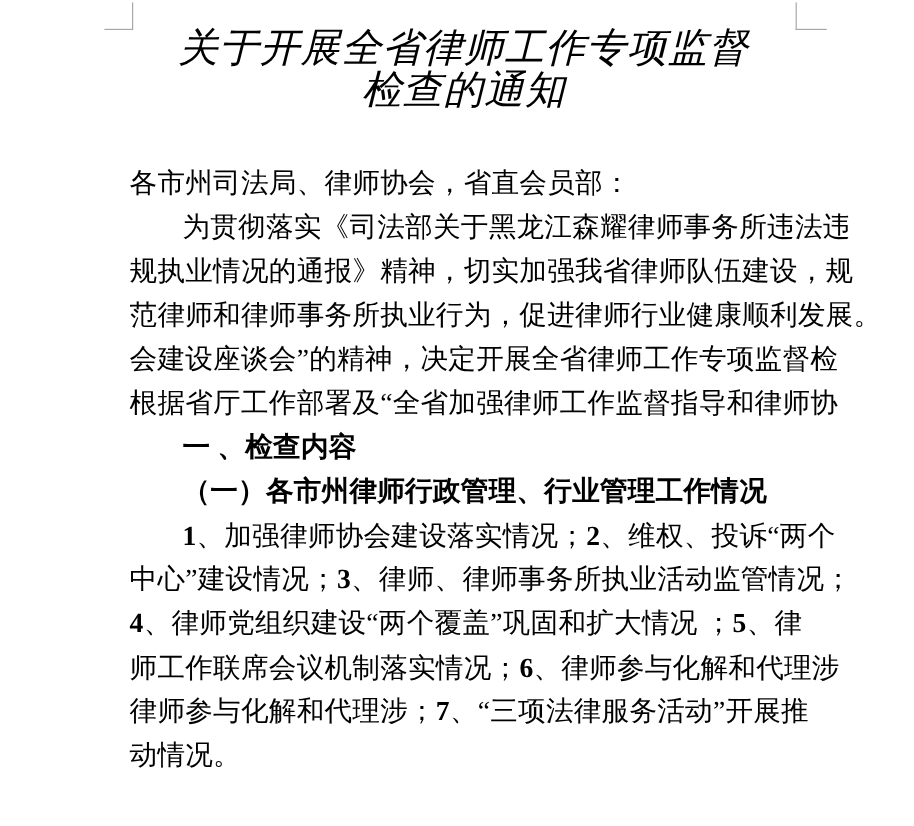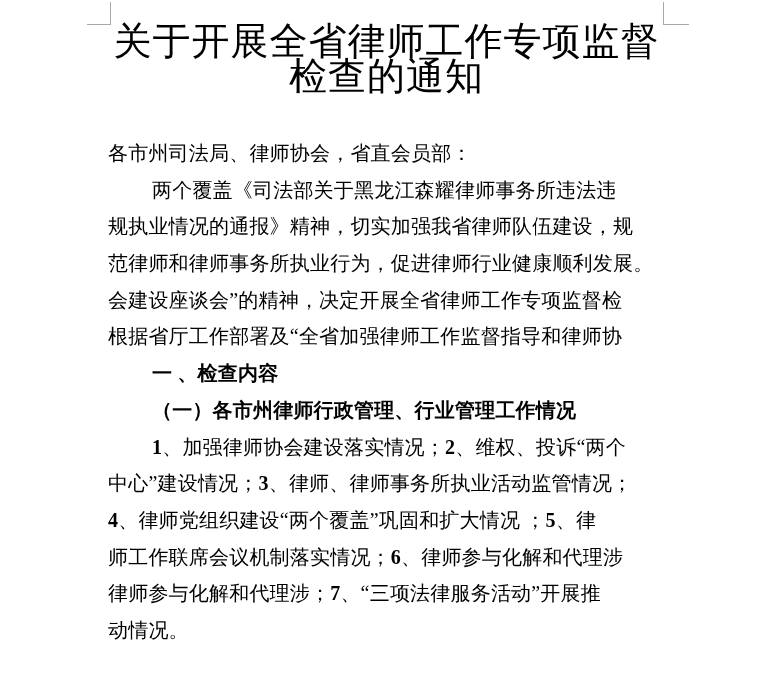--- a/index.html
+++ b/index.html
@@ -25,32 +25,33 @@
   .crop.tl-h { left: 87px;  top: 24px; width: 24px; height: 1px;  }
   .crop.tr-v { left: 663px; top: 2px;  width: 1px;  height: 23px; }
   .crop.tr-h { left: 663px; top: 24px; width: 26px; height: 1px;  }
 
   .title-block {
     position: absolute;
     left: 110px;
     top: 24px;
     width: 553px;
     text-align: center;
-    font-size: 38px;
+    font-size: 33px;
     line-height: 35px;
     font-weight: 400;
     letter-spacing: 1px;
     white-space: nowrap;
+    font-style: italic;
   }
   .body-block {
     position: absolute;
     left: 108px;
     top: 135px;
     width: 556px;
-    font-size: 20px;
+    font-size: 23px;
     letter-spacing: 0.2px;
   }
   .body-block .line {
     height: 36.7px;
     line-height: 36.7px;
     white-space: nowrap;
   }
   .body-block .line.indent { padding-left: 44px; }
   .body-block .line.bold   { font-weight: 700; }
   .body-block .seg-bold    { font-weight: 700; }
@@ -65,21 +66,21 @@
   <div class="crop tr-v"></div>
   <div class="crop tr-h"></div>
 
   <div class="title-block">
     <div>关于开展全省律师工作专项监督</div>
     <div>检查的通知</div>
   </div>
 
   <div class="body-block" id="body-block">
       <div class="line"><span>各市州司法局、律师协会，省直会员部：</span></div>
-      <div class="line indent"><span>两个覆盖《司法部关于黑龙江森耀律师事务所违法违</span></div>
+      <div class="line indent"><span>为贯彻落实《司法部关于黑龙江森耀律师事务所违法违</span></div>
       <div class="line"><span>规执业情况的通报》精神，切实加强我省律师队伍建设，规</span></div>
       <div class="line"><span>范律师和律师事务所执业行为，促进律师行业健康顺利发展。</span></div>
       <div class="line"><span>会建设座谈会”的精神，决定开展全省律师工作专项监督检</span></div>
       <div class="line"><span>根据省厅工作部署及“全省加强律师工作监督指导和律师协</span></div>
       <div class="line indent bold"><span>一 、检查内容</span></div>
       <div class="line indent bold"><span>（一）各市州律师行政管理、行业管理工作情况</span></div>
       <div class="line indent"><span class="seg-bold">1</span><span>、加强律师协会建设落实情况；</span><span class="seg-bold">2</span><span>、维权、投诉“两个</span></div>
       <div class="line"><span>中心”建设情况；</span><span class="seg-bold">3</span><span>、律师、律师事务所执业活动监管情况；</span></div>
       <div class="line"><span class="seg-bold">4</span><span>、律师党组织建设“两个覆盖”巩固和扩大情况 ；</span><span class="seg-bold">5</span><span>、律</span></div>
       <div class="line"><span>师工作联席会议机制落实情况；</span><span class="seg-bold">6</span><span>、律师参与化解和代理涉</span></div>

